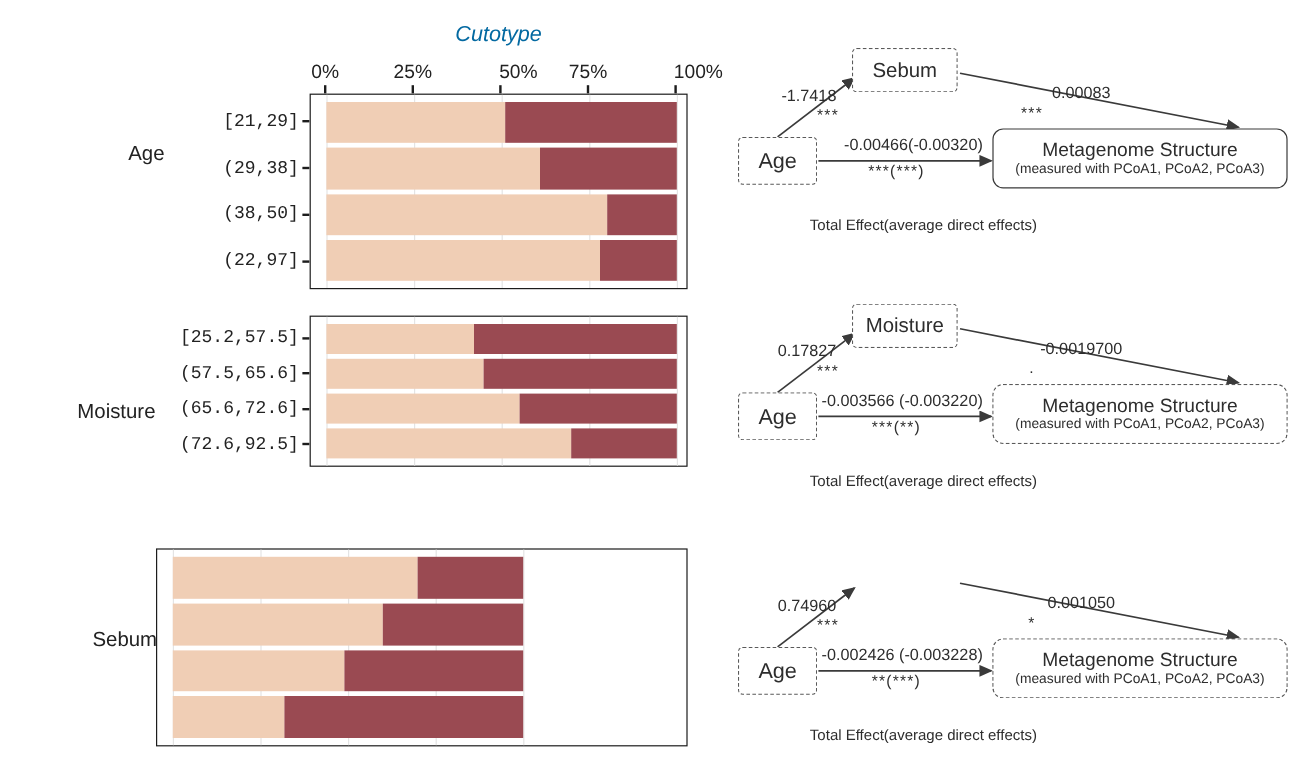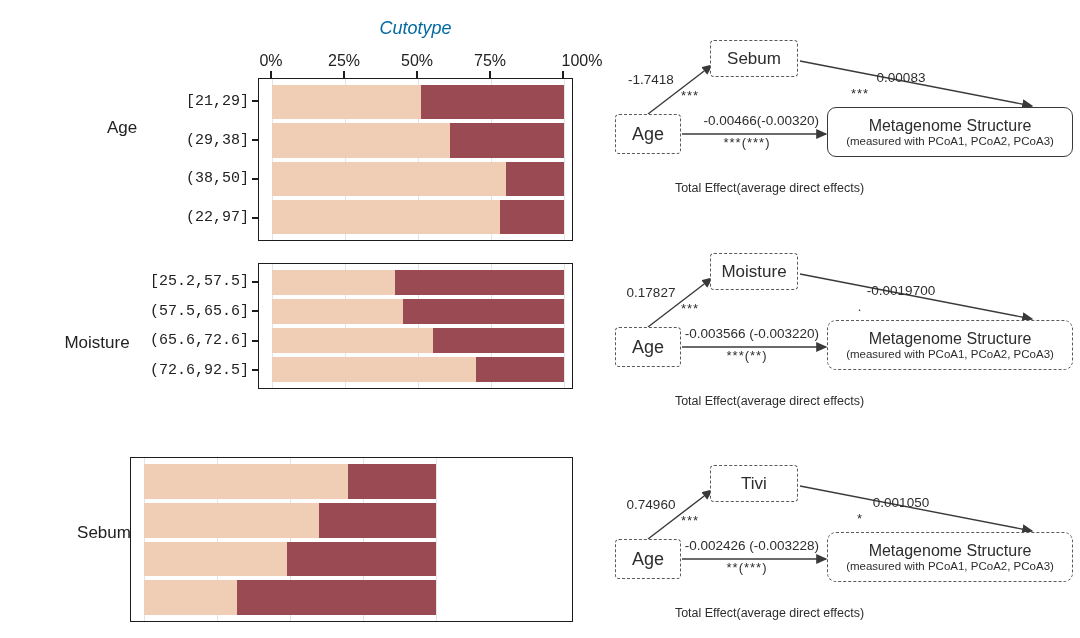--- a/index.html
+++ b/index.html
@@ -31,36 +31,36 @@
   .node{position:absolute;border:1.5px dashed #5a5a5a;border-radius:4px;background:#fff;
         display:flex;align-items:center;justify-content:center;box-sizing:border-box;}
   .mediator{left:110px;top:5px;min-width:88px;height:37px;font-size:17px;padding:0 10px;}
   .exposure{left:15px;top:79px;width:66px;height:40px;font-size:18px;}
   .ms-box{left:227px;top:72px;width:246px;height:50px;flex-direction:column;line-height:1.2;border-radius:9px;}
   .ms-box.solid{border-style:solid;border-color:#3a3a3a;}
   .ms-line1{font-size:16px;}
   .ms-line2{font-size:11.5px;}
   .lbl{position:absolute;font-size:13.5px;text-align:center;color:#2d2d2d;white-space:nowrap;}
   .sig{position:absolute;font-size:13px;text-align:center;letter-spacing:1px;color:#2d2d2d;}
-  .pa-coef{left:5px;top:37px;width:92px;}
+  .pa-coef{left:5px;top:37px;width:92px;text-align:right;}
   .pa-sig{left:60px;top:53px;width:60px;}
   .pb-coef{left:235px;top:35px;width:132px;}
   .pb-sig{left:228px;top:51px;width:64px;}
   .pc-coef{left:77px;top:78px;width:142px;text-align:right;}
   .pc-sig{left:87px;top:100px;width:120px;}
   .footnote{position:absolute;left:42px;top:122px;width:255px;text-align:center;font-size:12.5px;color:#2d2d2d;margin-top:24px;}
 </style>
 </head>
 <body style="--c1: #F0CEB5; --c2: #9A4A52;">
 
 <div class="chart-title">Cutotype</div>
 
 <span class="xtick-label" style="left:241px">0%</span>
 <span class="xtick-label" style="left:314px">25%</span>
-<span class="xtick-label" style="left:387px">50%</span>
+<span class="xtick-label" style="left:402px">50%</span>
 <span class="xtick-label" style="left:460px">75%</span>
 <span class="xtick-label" style="left:552px">100%</span>
 <i class="xtick-mark" style="left:270px"></i>
 <i class="xtick-mark" style="left:343px"></i>
 <i class="xtick-mark" style="left:416px"></i>
 <i class="xtick-mark" style="left:489px"></i>
 <i class="xtick-mark" style="left:562px"></i>
 
 <div class="facet-label" style="left:62px;top:118px">Age</div>
 <div class="facet-label" style="left:37px;top:333px">Moisture</div>
@@ -240,23 +240,20 @@
   <span class="lbl pa-coef">0.17827</span>
   <span class="sig pa-sig">***</span>
   <span class="lbl pb-coef">-0.0019700</span>
   <span class="sig pb-sig">.</span>
   <span class="lbl pc-coef">-0.003566 (-0.003220)</span>
   <span class="sig pc-sig">***(**)</span>
   <span class="footnote">Total Effect(average direct effects)</span>
 </div>
 
 <div class="diagram" style="top:460px">
-  <div class="node mediator">
-      <span>Tivi</span>
-    </div>
   <div class="node exposure">
       <span>Age</span>
     </div>
   <div class="node ms-box dashed">
     <span class="ms-line1">Metagenome Structure</span>
     <span class="ms-line2">(measured with PCoA1, PCoA2, PCoA3)</span>
   </div>
   <span class="lbl pa-coef">0.74960</span>
   <span class="sig pa-sig">***</span>
   <span class="lbl pb-coef">0.001050</span>

